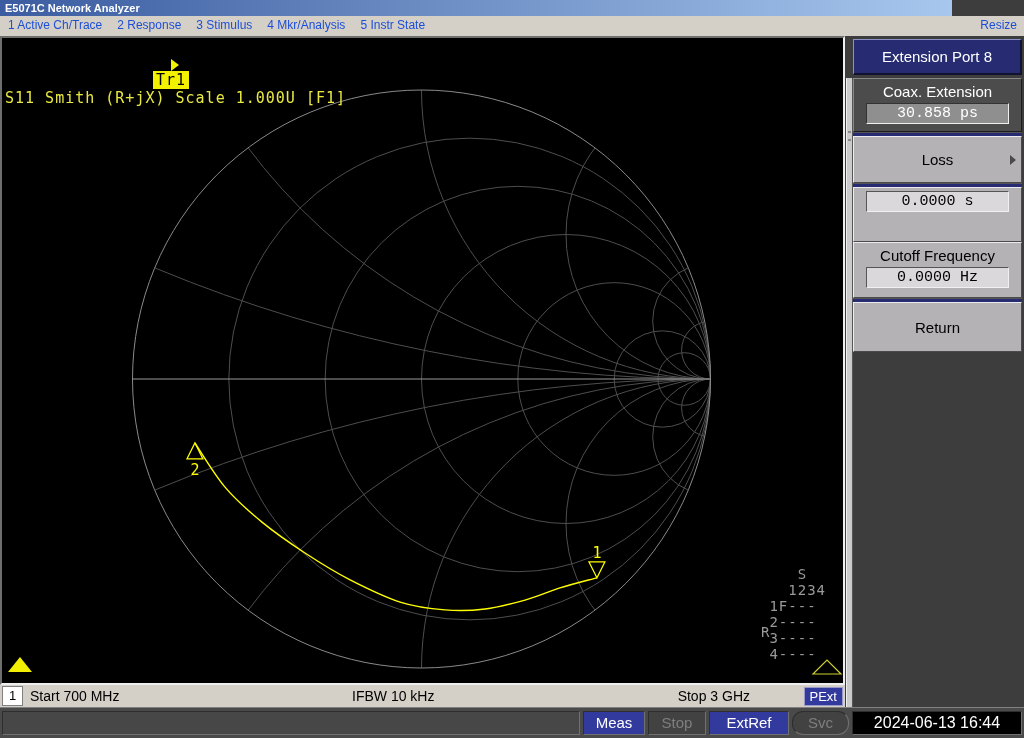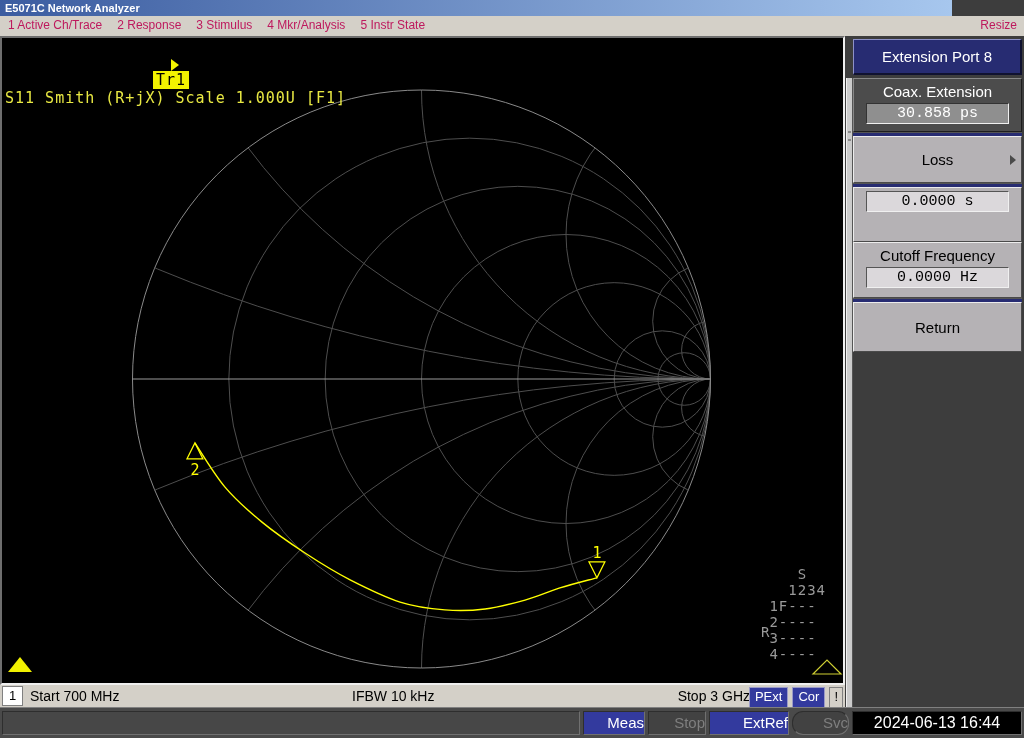--- a/index.html
+++ b/index.html
@@ -2,21 +2,21 @@
 <html><head>
 <meta charset="utf-8">
 <style>
   html,body{margin:0;padding:0;}
   body{width:1024px;height:738px;position:relative;overflow:hidden;background:#3d3d3d;
        font-family:"Liberation Sans",sans-serif;}
   .titlebar{position:absolute;left:0;top:0;width:952px;height:16px;
     background:linear-gradient(to right,#3b5ca0,#a7c7ee);color:#fff;
     font:bold 11px "Liberation Sans",sans-serif;line-height:16px;padding-left:5px;box-sizing:border-box;}
   .menubar{position:absolute;left:0;top:16px;width:1024px;height:36px;background:#d4d0c8;
-    border-bottom:3px solid #c2410c;box-sizing:border-box;font-size:12px;color:#be185d;}
+    border-bottom:3px solid #c2410c;box-sizing:border-box;font-size:12px;color:#1d4ed8;}
   .menu-items{display:flex;gap:15px;padding-left:8px;line-height:19px;}
   .menu-resize{position:absolute;right:7px;top:0;line-height:19px;}
   
   .lcd{position:absolute;left:0;top:36px;width:845px;height:649px;background:#000;box-sizing:border-box;
     border-top:2px solid #6e6e6e;border-left:2px solid #6e6e6e;border-right:2px solid #efefef;border-bottom:2px solid #efefef;}
   #smith-svg{position:absolute;left:0;top:0;}
   .trace-status{position:absolute;left:3px;top:21px;display:flex;align-items:center;
     font:15px "DejaVu Sans Mono",monospace;letter-spacing:1px;color:#e9e943;white-space:pre;flex-direction:column;}
   .trace-arrow{width:0;height:0;border-left:8px solid #f2f200;border-top:6px solid transparent;
     border-bottom:6px solid transparent;margin-right:2px;}
@@ -27,21 +27,21 @@
     color:#9a9a9a;white-space:pre;line-height:16px;letter-spacing:1px;}
   .port-r{position:absolute;left:759px;top:586px;font:14px "DejaVu Sans Mono",monospace;color:#9a9a9a;}
   
   .chanbar{position:absolute;left:0;top:685px;width:845px;height:22px;background:#d4d0c8;
     font-size:14px;color:#000;}
   .chan-num{position:absolute;left:2px;top:1px;width:19px;height:18px;background:#fff;
     border:1px solid #808080;text-align:center;line-height:18px;font-size:13px;}
   .chan-start{position:absolute;left:30px;line-height:22px;}
   .chan-ifbw{position:absolute;left:352px;line-height:22px;}
   .chan-stop{position:absolute;right:95px;line-height:22px;}
-  .chan-badges{position:absolute;right:2px;top:2px;display:flex;gap:4px;height:30px;}
+  .chan-badges{position:absolute;right:2px;top:2px;display:flex;gap:4px;height:30px;flex-direction:column;}
   .badge{background:#333a9e;color:#fff;font-size:13px;line-height:17px;padding:0 5px;border:1px solid #9a9ac8;box-sizing:border-box;}
   .badge.warn{background:#d4d0c8;color:#000;border:1px solid #808080;padding:0 4px;}
   
   .sidebar{position:absolute;left:845px;top:36px;width:179px;height:671px;background:#3d3d3d;}
   .softkey-strip{position:absolute;left:1px;top:42px;width:5px;height:640px;background:#cbcbcb;
     border-left:1px solid #efefef;border-right:1px solid #555;}
   .tick{position:absolute;left:1px;width:3px;height:2px;background:#8a8a8a;}
   .t1{top:53px;}.t2{top:61px;}
   .sb-header{position:absolute;left:8px;top:3px;width:169px;height:36px;background:#272c72;color:#fff;
     text-align:center;line-height:34px;font-size:15px;box-sizing:border-box;
@@ -60,21 +60,21 @@
   .skey .arrow{position:absolute;right:5px;top:50%;transform:translateY(-50%);width:0;height:0;
     border-left:6px solid #4a4a4a;border-top:5px solid transparent;border-bottom:5px solid transparent;}
   .skey-sep{height:4px;background:#272c72;border-top:1px solid #555;box-sizing:border-box;}
   .h54{height:54px}.h47{height:47px}.h55{height:55px}.h56{height:56px}.h50{height:50px}
   
   .statusbar{position:absolute;left:0;top:707px;width:1024px;height:31px;background:#4a4a4a;
     border-top:1px solid #808080;box-sizing:border-box;display:flex;align-items:center;gap:3px;padding:0 2px;}
   .status-spacer{width:578px;flex:none;height:24px;background:#474747;box-sizing:border-box;
     border:1px solid;border-color:#2e2e2e #707070 #707070 #2e2e2e;}
   .status-segments{display:flex;gap:3px;}
-  .seg{height:24px;line-height:22px;text-align:right;font-size:15px;box-sizing:border-box;
+  .seg{height:24px;line-height:22px;text-align:center;font-size:15px;box-sizing:border-box;
     border:1px solid;border-color:#2e2e2e #707070 #707070 #2e2e2e;background:#424242;color:#7f7f7f;}
   .seg.active{background:#333a9e;color:#fff;}
   .status-datetime{flex:1;height:24px;line-height:22px;background:#000;color:#fff;font-size:16px;
     text-align:center;box-sizing:border-box;border:1px solid;border-color:#2e2e2e #707070 #707070 #2e2e2e;}
 </style>
 </head>
 <body>
 
 <div class="app">
 

